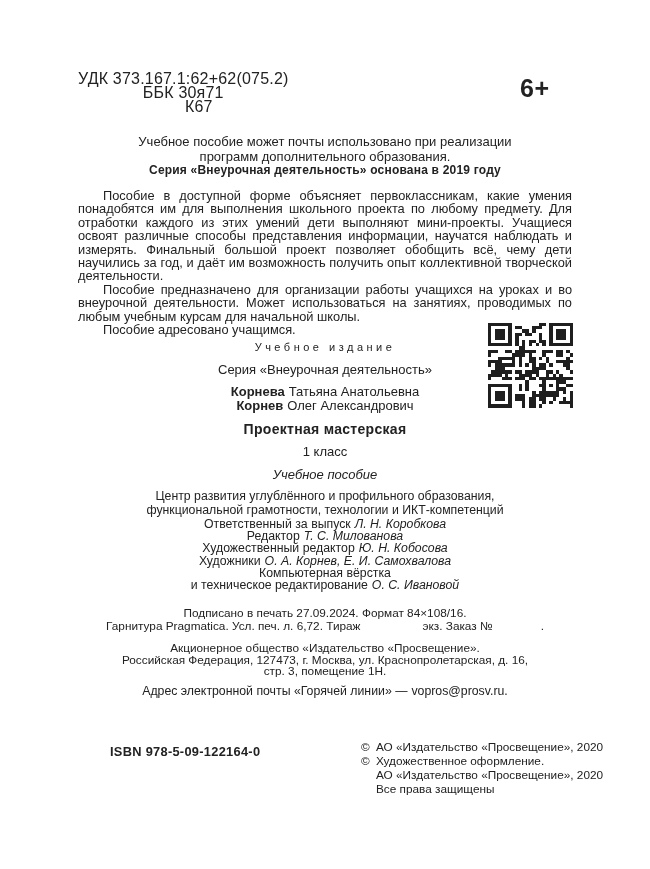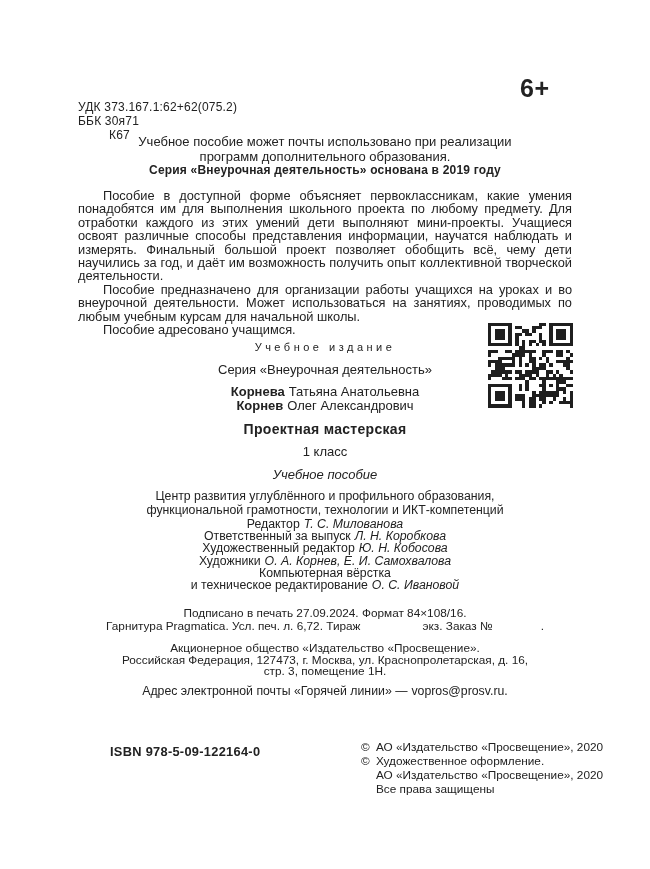--- a/index.html
+++ b/index.html
@@ -3,21 +3,21 @@
 <meta charset="utf-8">
 <style>
   html,body{margin:0;padding:0;background:#ffffff;}
   .page{
     position:relative;width:650px;height:869px;background:#ffffff;
     font-family:"Liberation Sans",sans-serif;color:#222222;overflow:hidden;
   }
   .abs{position:absolute;}
   .c{position:absolute;left:0;right:0;text-align:center;}
   
-  .udk{left:78px;top:100px;font-size:12px;line-height:14px;letter-spacing:0.2px;}
+  .udk{left:78px;top:72px;font-size:16px;line-height:14px;letter-spacing:0.2px;text-align:center;}
   .udk .sign{margin-left:31px;}
   .age{left:520px;top:74px;font-size:25px;font-weight:bold;letter-spacing:0.5px;}
   
   .usage{top:135px;font-size:13px;line-height:14.5px;}
   .series-note{top:163px;font-size:12px;font-weight:bold;letter-spacing:0.2px;}
   
   .annotation{left:78px;top:189px;width:494px;font-size:12.8px;line-height:13.4px;text-align:justify;}
   .annotation p{margin:0;text-indent:25px;}
   
   .qr{left:488px;top:322px;width:85px;height:86px;}
@@ -302,22 +302,22 @@
   </div>
   <div class="c grade">1 класс</div>
   <div class="c subtitle">Учебное пособие</div>
 
   <div class="c org">
     <div>Центр развития углублённого и профильного образования,</div>
     <div>функциональной грамотности, технологии и ИКТ-компетенций</div>
   </div>
 
   <div class="c credits">
+    <div><span>Ответственный за выпуск</span><span class="person">Л. Н. Коробкова</span></div>
     <div><span>Редактор</span><span class="person">Т. С. Милованова</span></div>
-    <div><span>Ответственный за выпуск</span><span class="person">Л. Н. Коробкова</span></div>
     <div><span>Художественный редактор</span><span class="person">Ю. Н. Кобосова</span></div>
     <div><span>Художники</span><span class="person">О. А. Корнев, Е. И. Самохвалова</span></div>
     <div><span>Компьютерная вёрстка</span></div>
     <div><span>и техническое редактирование</span><span class="person">О. С. Ивановой</span></div>
   </div>
 
   <div class="c imprint">
     <div>Подписано в печать 27.09.2024. Формат 84×108/16.</div>
     <div>
       <span>Гарнитура Pragmatica. Усл. печ. л. 6,72. Тираж</span><span class="gap1"></span><span>экз. Заказ №</span><span class="gap2"></span><span>.</span>

